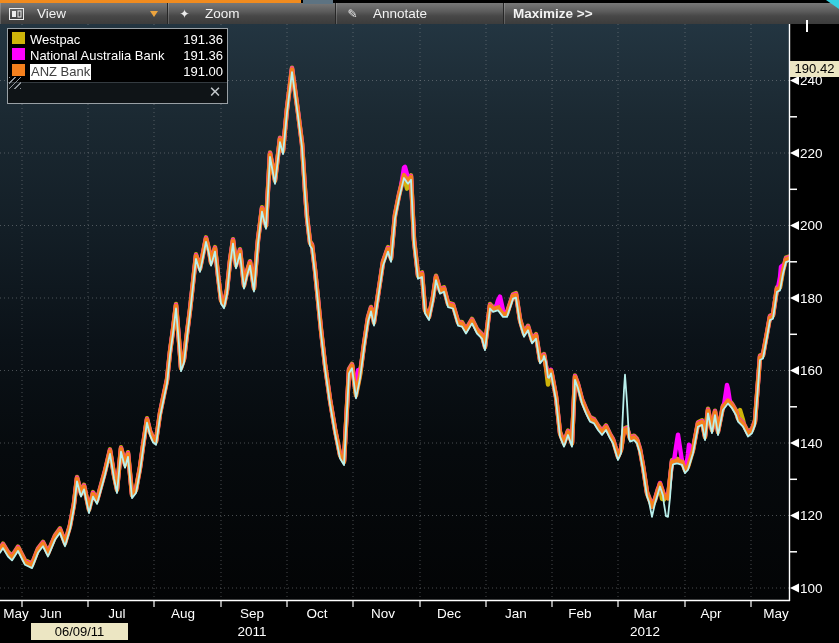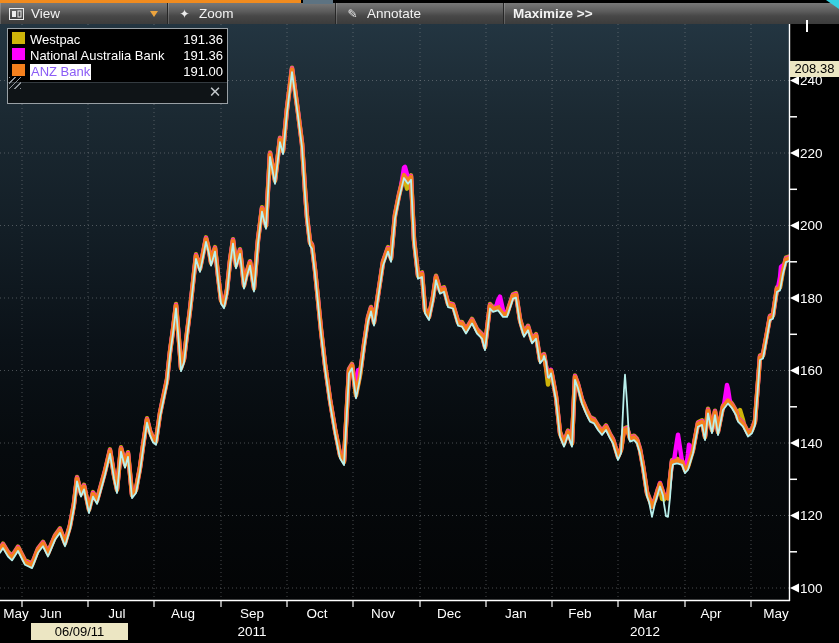--- a/index.html
+++ b/index.html
@@ -10,21 +10,21 @@
     -webkit-font-smoothing:antialiased;
   }
   
   .top-strip{position:absolute;top:0;left:0;width:301px;height:3px;background:#f18b1e;z-index:6;}
   .tab-notch{position:absolute;top:0;left:303px;width:30px;height:4px;background:#5d7382;z-index:6;}
   .corner-wedge{position:absolute;top:0;right:0;width:13px;height:9px;background:#37d2e2;
     clip-path:polygon(0 0,100% 0,100% 100%);z-index:6;}
   
   .toolbar{position:absolute;top:3px;left:0;width:839px;height:21px;display:flex;z-index:5;
     background:linear-gradient(#787878,#5c5c5c 40%,#474747 62%,#3c3c3c);}
-  .tb-item{flex:0 0 168px;display:flex;align-items:center;gap:7px;padding:0 9px;box-sizing:border-box;
+  .tb-item{flex:0 0 168px;display:flex;align-items:center;gap:13px;padding:0 9px;box-sizing:border-box;
     border-right:1px solid #262626;box-shadow:inset 1px 0 0 rgba(255,255,255,.18);
     font-size:13.5px;color:#f2f2f2;cursor:default;white-space:nowrap;}
   .tb-item:last-child{flex:1 1 auto;border-right:none;font-weight:bold;}
   .tb-icon{display:inline-flex;align-items:center;justify-content:center;width:15px;height:14px;color:#ececec;font-size:12px;}
   .dd-arrow{margin-left:auto;width:0;height:0;border-left:4.5px solid transparent;
     border-right:4.5px solid transparent;border-top:6px solid #eca43e;}
   
   .plot-bg{position:absolute;left:0;top:24px;width:790px;height:577px;z-index:1;
     background:linear-gradient(180deg,#233541 0%,#1b2932 16%,#131e26 36%,#0b1218 55%,#060a0d 74%,#030405 100%);}
   .chart-hit{position:absolute;left:0;top:24px;width:790px;height:577px;z-index:2;}
@@ -34,21 +34,21 @@
     text-align:center;z-index:4;}
   .last-val{left:790px;top:61px;width:49px;height:16px;}
   .date-box{left:31px;top:623px;width:97px;height:17px;line-height:17px;}
   
   .legend{position:absolute;left:7px;top:28px;width:221px;z-index:7;
     border:1px solid #99a0a5;background:#000;box-sizing:border-box;}
   .legend-list{padding:3px 4px 2px 4px;}
   .lg-row{display:flex;height:16px;font-size:13px;color:#fff;}
   .lg-swatch{width:13px;height:12px;margin-right:5px;flex:0 0 13px;}
   .lg-name{flex:1 1 auto;white-space:nowrap;overflow:hidden;}
-  .lg-name.hl{flex:0 0 auto;background:#fff;color:#8b5cf6;padding:0 1px;}
+  .lg-name.hl{flex:0 0 auto;background:#fff;color:#404040;padding:0 1px;}
   .lg-spacer{flex:1 1 auto;}
   .lg-val{flex:0 0 auto;margin-left:16px;}
   .legend-bottom{position:relative;height:20px;background:rgba(18,24,28,.82);
     border-top:1px solid #343b40;}
   .lg-grip{position:absolute;left:1px;top:-6px;width:12px;height:12px;
     background:repeating-linear-gradient(135deg,#8d949a 0 1px,transparent 1px 4px);}
   .lg-close{position:absolute;right:4px;top:1px;width:16px;height:16px;color:#c3c8cb;
     font-size:15px;line-height:16px;text-align:center;cursor:default;}
   .stray-cursor{position:absolute;left:806px;top:20px;width:1.5px;height:12px;background:#fff;z-index:6;}
 </style>
@@ -172,21 +172,21 @@
       <text x="516" y="618">Jan</text>
       <text x="580" y="618">Feb</text>
       <text x="645" y="618">Mar</text>
       <text x="711" y="618">Apr</text>
       <text x="776" y="618">May</text>
       <text x="252" y="636">2011</text>
       <text x="645" y="636">2012</text>
     </g>
   </svg>
 
-<div class="val-box last-val">208.38</div>
+<div class="val-box last-val">190.42</div>
 <div class="val-box date-box">06/09/11</div>
 
 <div class="legend">
   <div class="legend-list" id="legend-list">
       <div class="lg-row">
         <span class="lg-swatch" style="background: rgb(205, 180, 9);"></span>
         <span class="lg-name">Westpac</span>
         <span class="lg-val">191.36</span>
       </div>
       <div class="lg-row">

